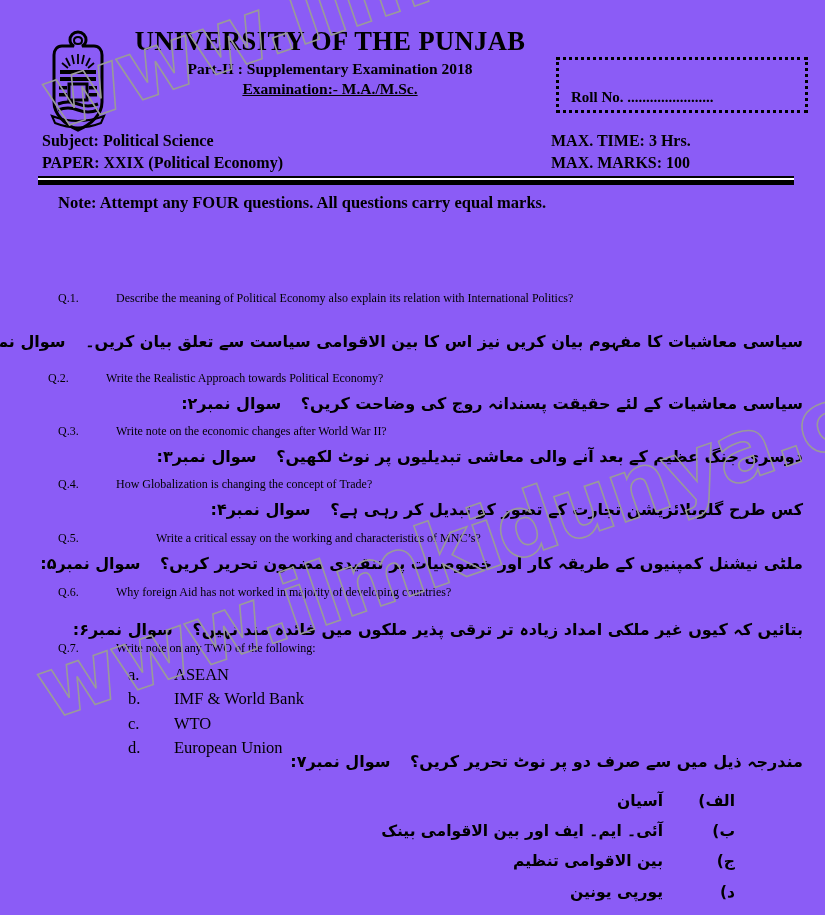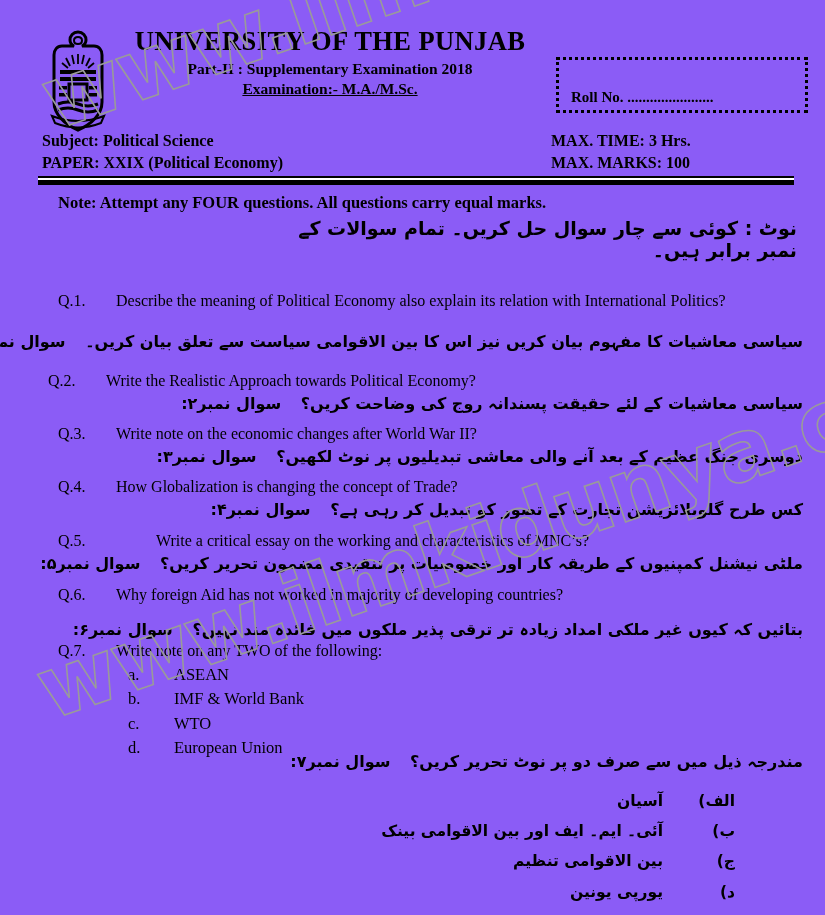--- a/index.html
+++ b/index.html
@@ -146,21 +146,21 @@
     direction: rtl;
     font-size: 19px;
     font-family: "DejaVu Sans", sans-serif;
     font-weight: 600;
   }
 
   
   .q-en {
     position: absolute;
     display: flex;
-    font-size: 16px;
+    font-size: 12px;
     line-height: 1.24;
   }
   .q-num {
     width: 58px;
     flex: 0 0 58px;
   }
   .q-text {
     flex: 1;
   }
   .q-ur {
@@ -292,21 +292,20 @@
     <div>MAX. MARKS: 100</div>
   </div>
 
   <div id="divider">
     <div class="rule-thin"></div>
     <div class="rule-gap"></div>
     <div class="rule-thick"></div>
   </div>
 
   <div id="note-en">Note: Attempt any FOUR questions. All questions carry equal marks.</div>
-  <div id="note-ur">نوٹ : کوئی سے چار سوال حل کریں۔ تمام سوالات کے نمبر برابر ہیں۔</div>
 
   <div class="q-en" style="left:58px; top:291px; width:700px;">
     <span class="q-num">Q.1.</span>
     <span class="q-text">Describe the meaning of Political Economy also explain its relation with International Politics?</span>
   </div>
   <div class="q-ur" style="top:332px;">
     <span>سیاسی معاشیات کا مفہوم بیان کریں نیز اس کا بین الاقوامی سیاست سے تعلق بیان کریں۔</span>
     <span class="ur-label">سوال نمبر۱:</span>
   </div>
 

